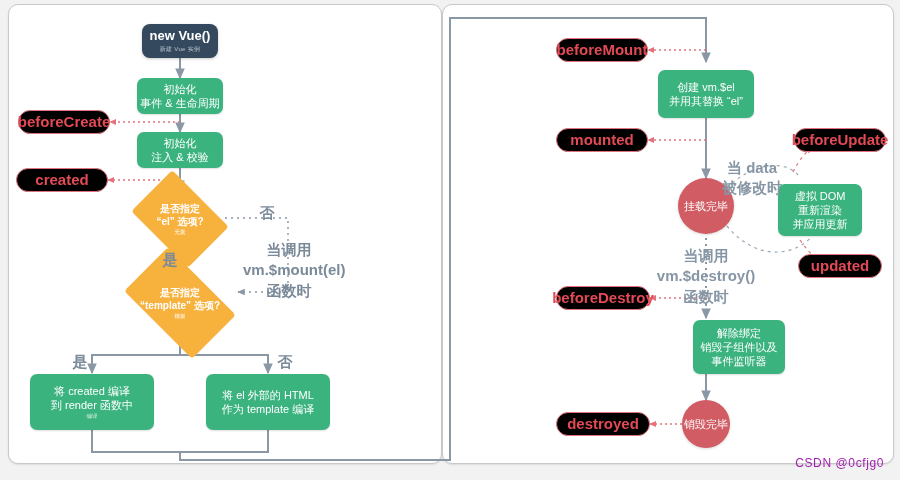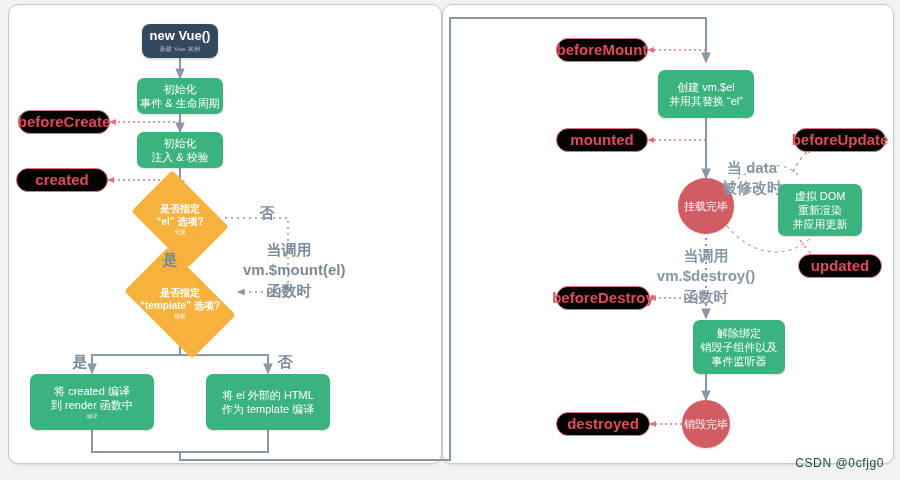--- a/index.html
+++ b/index.html
@@ -31,21 +31,21 @@
     background:#f7b13d;transform:rotate(45deg);border-radius:4px;}
   .n-diamond .dtxt{position:relative;z-index:2;line-height:1.3;}
   .n-diamond .sub{font-size:5.5px;color:#fde5bd;margin-top:1px;}
   .n-circle{background:#d15c63;color:#ffffff;border-radius:50%;
     font-size:11px;box-shadow:0 1px 3px rgba(0,0,0,.15);}
   .n-hook{background:#000000;border:1.3px solid #e2737c;border-radius:13px;
     color:#e24a55;font-weight:bold;font-size:15px;}
   .label{position:absolute;color:#7b8a99;font-size:15px;text-align:center;
     line-height:1.35;font-weight:bold;}
   .label.plain{font-weight:normal;color:#8796a5;}
-  .wm{position:absolute;right:16px;bottom:10px;color:#14532d;
+  .wm{position:absolute;right:16px;bottom:10px;color:#a21caf;
     font-size:12px;letter-spacing:.6px;}
 </style>
 </head>
 <body>
 
 <div id="stage">
 
   <div class="panel" id="panel-left"></div>
   <div class="panel" id="panel-right"></div>
 

